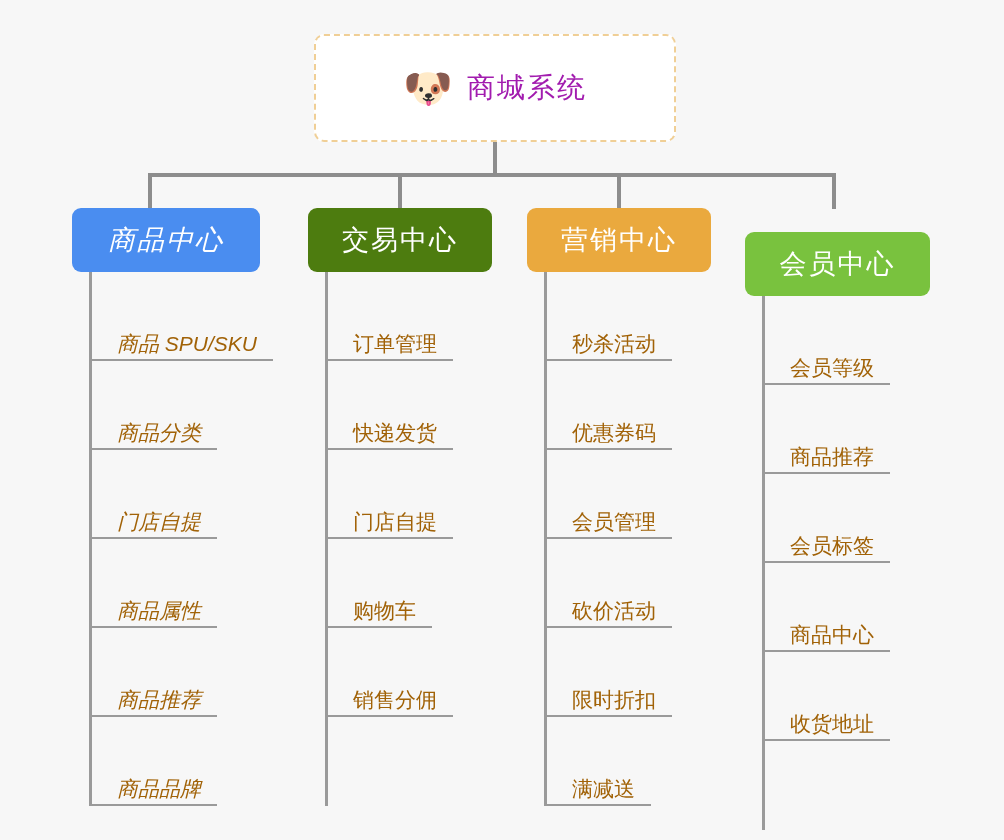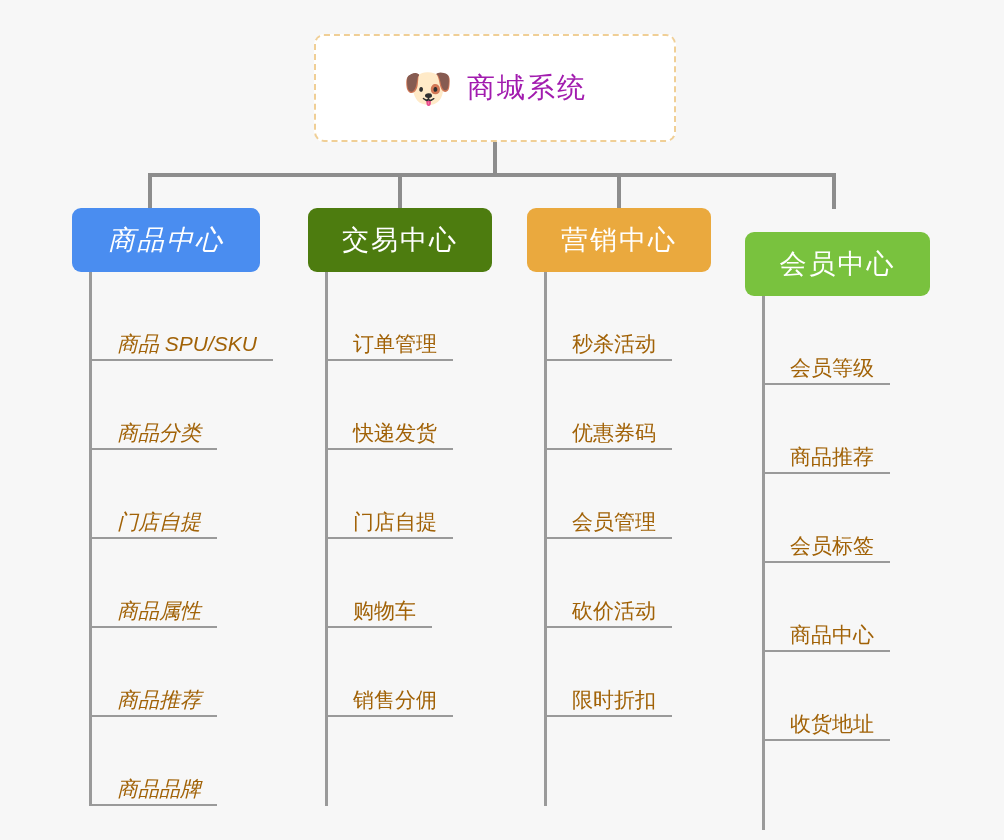--- a/index.html
+++ b/index.html
@@ -234,20 +234,24 @@
             <span class="leaf-label">会员管理</span>
           </li>
           <li class="leaf-item">
             <div class="leaf-underline" style="width: 128px;"></div>
             <span class="leaf-label">砍价活动</span>
           </li>
           <li class="leaf-item">
             <div class="leaf-underline" style="width: 128px;"></div>
             <span class="leaf-label">限时折扣</span>
           </li>
+          <li class="leaf-item">
+            <div class="leaf-underline" style="width: 107px;"></div>
+            <span class="leaf-label">满减送</span>
+          </li>
         </ul>
       </div>
       <div class="column" style="left: 745px; width: 185px; margin-top: 24px;">
         <div class="cat-box" style="background: rgb(121, 194, 62);">
           <span class="cat-label">会员中心</span>
         </div>
         <div class="trunk" style="height: 534px;"></div>
         <ul class="leaf-list">
           <li class="leaf-item">
             <div class="leaf-underline" style="width: 128px;"></div>

